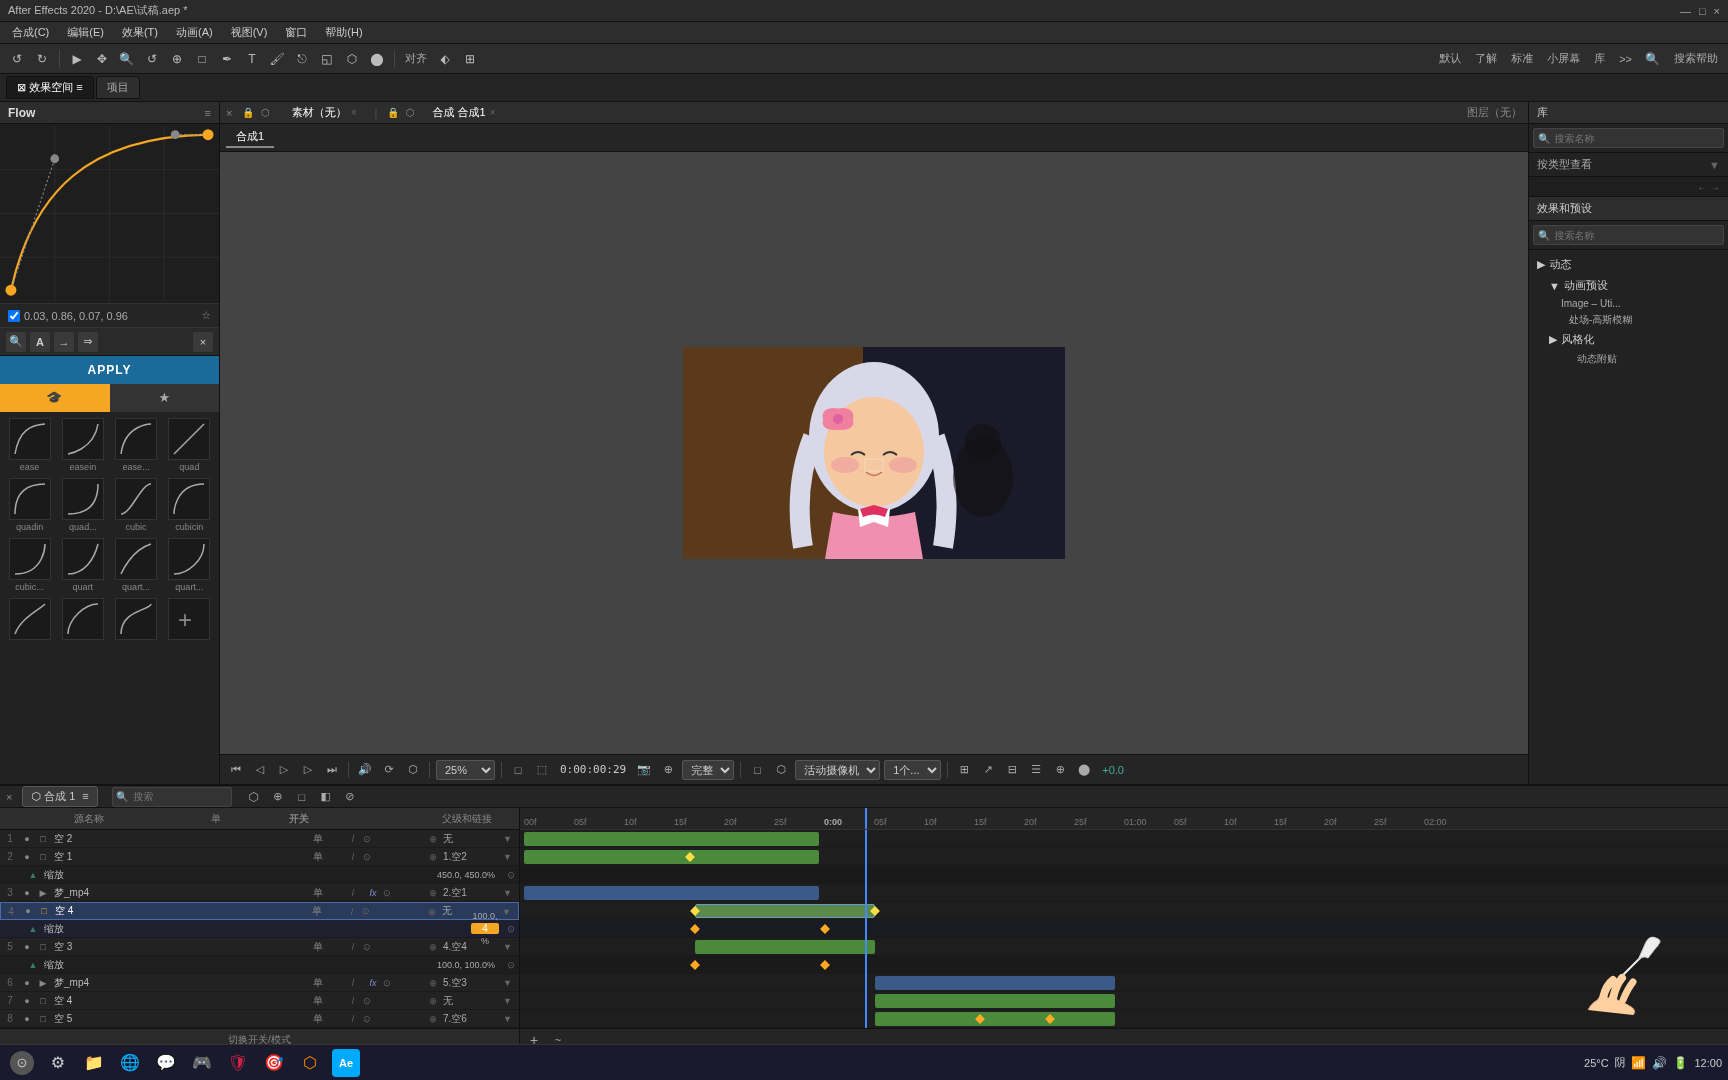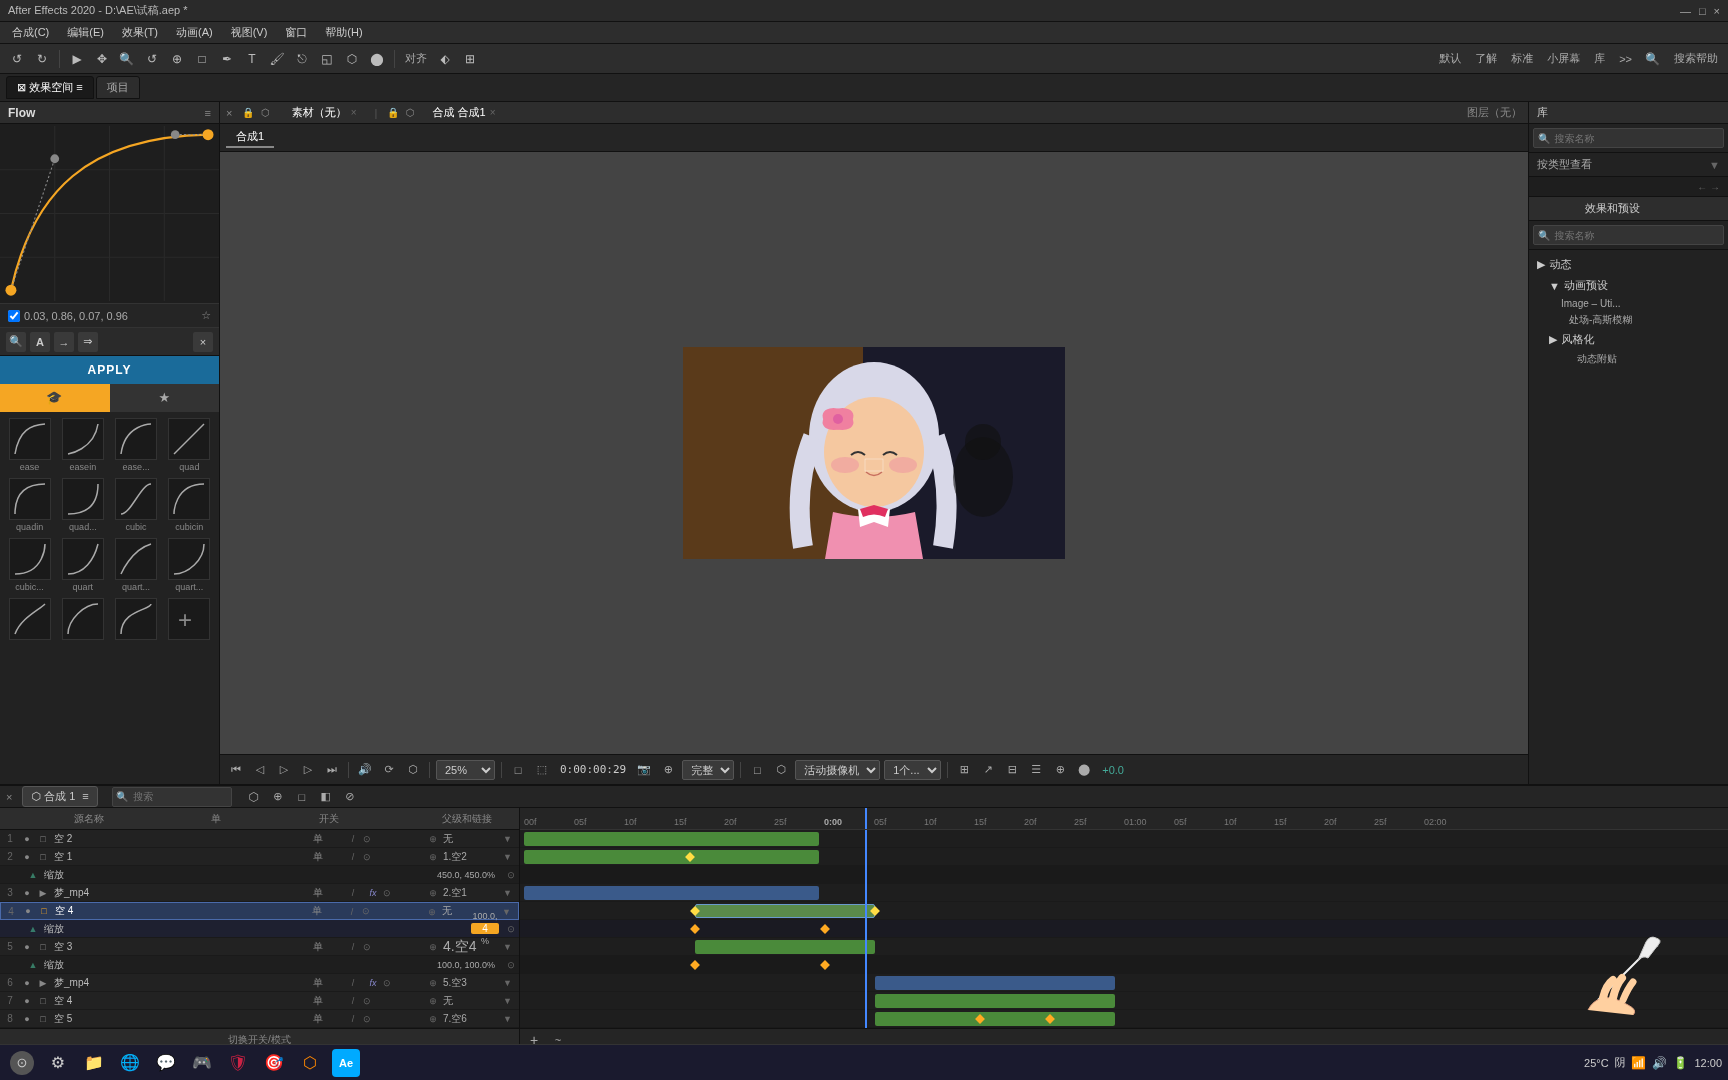--- a/index.html
+++ b/index.html
@@ -996,21 +996,21 @@
       <span style="color:#aaa; font-size:11px;">按类型查看</span>
       <span style="color:#666; cursor:pointer;">▼</span>
     </div>
 
 
     <div style="height:20px; background:#1e1e1e; border-bottom:1px solid #111; display:flex; align-items:center; justify-content:flex-end; padding-right:8px;">
       <span style="color:#666; font-size:10px;">← →</span>
     </div>
 
     <div style="padding: 4px 8px; background:#2d2d2d; border-bottom:1px solid #111; display:flex; align-items:center; gap:6px;">
-      <span style="color:#ccc; font-size:11px;margin-left:48px;">效果和预设</span>
+      <span style="color:#ccc; font-size:11px;">效果和预设</span>
     </div>
 
     <div style="padding: 4px; background:#222; border-bottom:1px solid #111;">
       <div style="background:#333; border:1px solid #444; border-radius:2px; display:flex; align-items:center; padding:0 4px; height:20px;">
         <span style="color:#666; font-size:10px;">🔍</span>
         <input type="text" style="background: transparent; border: none; color: rgb(170, 170, 170); font-size: 10px; width: 100%; outline: none; padding: 0px 4px;" placeholder="搜索名称">
       </div>
     </div>
 
     <div id="effects-panel">
@@ -1062,21 +1062,21 @@
   </div>
 
   <div id="timeline-body">
 
     <div id="layers-panel">
 
       <div id="layers-header" style="display:flex; align-items:center; height:22px; border-bottom:1px solid #111; background:#2d2d2d; padding:0 2px;">
         <div style="width:20px; flex-shrink:0;"></div>
         <div style="flex:1; padding:0 4px; font-size:10px; color:#888;">源名称</div>
         <div style="width:50px; font-size:10px; color:#888; text-align:center;">单</div>
-        <div style="width:80px; font-size:10px; color:#888; text-align:center;">开关</div>
+        <div style="width:80px; font-size:10px; color:#888; font-weight:bold;">开关</div>
         <div style="width:100px; font-size:10px; color:#888; text-align:center;">父级和链接</div>
       </div>
 
       <div id="layers-list">
 
         <div class="layer-row">
           <div class="layer-num">1</div>
           <div class="layer-vis">
               <span style="font-size:9px; color:#888;">●</span>
             </div>
@@ -1185,21 +1185,21 @@
           <div class="layer-icon">
               <span style="font-size:9px; color:#888;">□</span>
             </div>
           <div class="layer-name-text">空 3</div>
           <div style="width:50px; text-align:center; font-size:10px; color:#888; flex-shrink:0;">单</div>
           <div style="width:20px; text-align:center; flex-shrink:0;"><span style="font-size:9px; color:#666;">/</span></div>
           <div style="width:60px; display:flex; align-items:center; gap:2px; flex-shrink:0;">
             <span style="font-size:9px; color:#666;">⊙</span>
           </div>
           <div style="width:20px; text-align:center; flex-shrink:0;"><span style="font-size:9px; color:#666;">⊕</span></div>
-          <div style="width:60px; font-size:14px; color:#aaa; flex-shrink:0;">4.空4</div>
+          <div style="width:60px; font-size:10px; color:#aaa; flex-shrink:0;">4.空4</div>
           <div style="width:16px; flex-shrink:0;"><span style="font-size:9px; color:#666;">▼</span></div>
         </div>
 
         <div class="layer-row" style="background:#1e1e1e; padding-left:24px;">
           <div class="layer-icon">
               <span style="font-size:9px; color:#4a8a;">▲</span>
             </div>
           <div class="layer-name-text">缩放</div>
           <div style="flex:1;"></div>
           <div style="font-size:9px; color:#aaa; padding-right:8px;">100.0, 100.0%</div>

